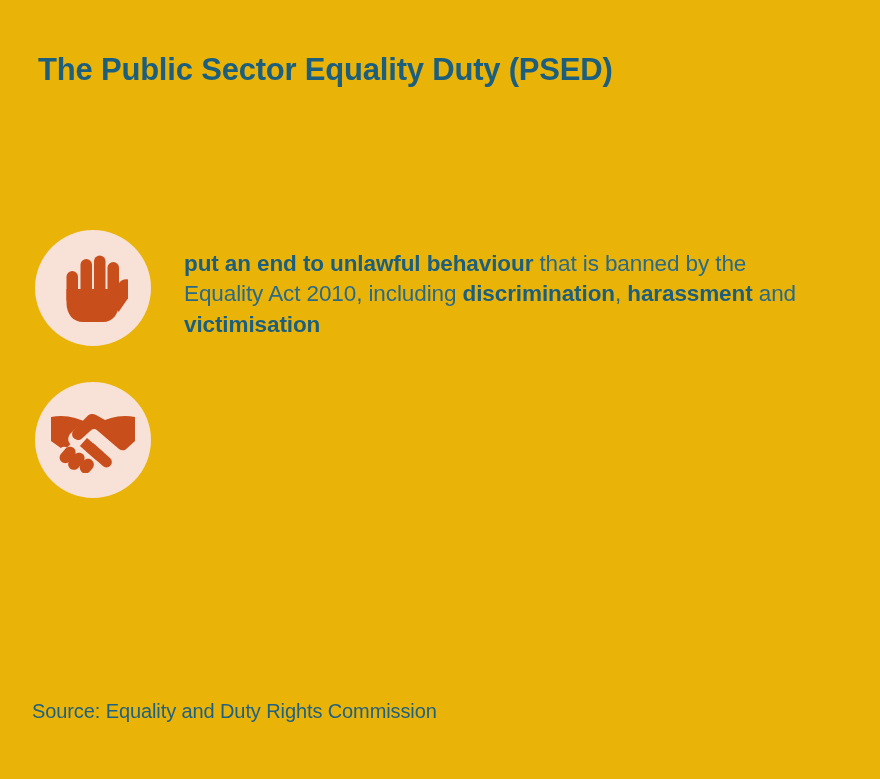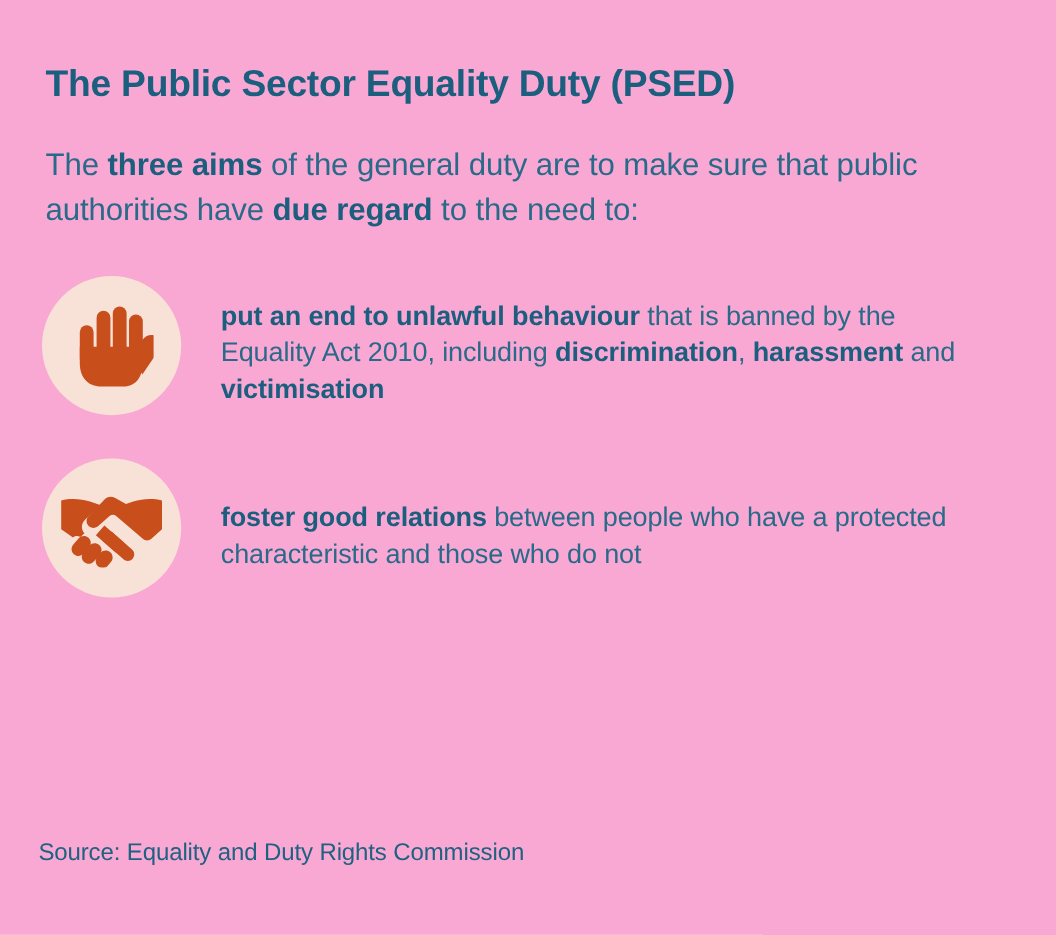--- a/index.html
+++ b/index.html
@@ -11,21 +11,21 @@
     width: 880px;
     height: 779px;
     font-family: "Liberation Sans", sans-serif;
     -webkit-font-smoothing: antialiased;
     overflow: hidden;
   }
   .infographic {
     position: relative;
     width: 880px;
     height: 779px;
-    background: #f9a8d4;
+    background: #eab308;
     box-sizing: border-box;
   }
 
   .page-title {
     position: absolute;
     left: 38px;
     top: 31px;
     font-size: 31px;
     font-weight: bold;
     color: #1B5E7E;
@@ -95,21 +95,20 @@
     letter-spacing: -0.1px;
   }
 </style>
 </head>
 <body>
 
 <div class="infographic">
 
   <h1 class="page-title">The Public Sector Equality Duty (PSED)</h1>
 
-  <p class="page-subtitle"><span>The </span><b>three aims</b><span> of the general duty are to make sure that public authorities have </span><b>due regard</b><span> to the need to:</span></p>
 
   <div class="aims-list">
 
     <div class="aim-row">
       <div class="icon-circle">
         <span>
           <svg width="70" height="78" viewBox="0 0 70 78" aria-hidden="true">
             <g fill="#C84E1C">
               <rect x="8.5" y="22" width="11.5" height="34" rx="5.75"></rect>
               <rect x="22.5" y="10" width="11.5" height="44" rx="5.75"></rect>
@@ -135,20 +134,19 @@
               <path d="M34.5 35.5 l22 19 c2.2 1.9 2.5 5.2 0.6 7.4 -1.9 2.2 -5.2 2.4 -7.4 0.5 l-22 -19 c-2.2 -1.9 -2.5 -5.2 -0.6 -7.4 1.9 -2.2 5.2 -2.4 7.4 -0.5 z" opacity="0.0"></path>
               <path d="M43 36 l17 15 c2.3 2 2.5 5.4 0.5 7.6 -2 2.3 -5.4 2.5 -7.6 0.5 l-17 -15 z"></path>
               <path d="M15.6 41.6 c2.1 -2.4 5.7 -2.6 8.1 -0.5 2.4 2.1 2.6 5.7 0.5 8.1 l-4.5 5.1 c-2.1 2.4 -5.7 2.6 -8.1 0.5 -2.4 -2.1 -2.6 -5.7 -0.5 -8.1 z"></path>
               <path d="M24.6 47.6 c2.1 -2.4 5.7 -2.6 8.1 -0.5 2.4 2.1 2.6 5.7 0.5 8.1 l-5 5.7 c-2.1 2.4 -5.7 2.6 -8.1 0.5 -2.4 -2.1 -2.6 -5.7 -0.5 -8.1 z"></path>
               <path d="M33.8 53.8 c2.1 -2.4 5.7 -2.6 8.1 -0.5 2.4 2.1 2.6 5.7 0.5 8.1 l-2.6 3 c-2.1 2.4 -5.7 2.6 -8.1 0.5 -2.4 -2.1 -2.6 -5.7 -0.5 -8.1 z"></path>
               <path d="M37 31 l15.5 13.5 c2.3 2 2.5 5.4 0.5 7.6 -2 2.3 -5.4 2.5 -7.6 0.5 L29.9 39.1 z"></path>
             </g>
           </svg>
         </span>
       </div>
-      <div class="aim-text"><b>foster good relations</b><span> between people who have a protected characteristic and those who do not</span></div>
     </div>
 
   </div>
 
   <div class="source-note">Source: Equality and Duty Rights Commission</div>
 
 </div>
 
 </body></html>

